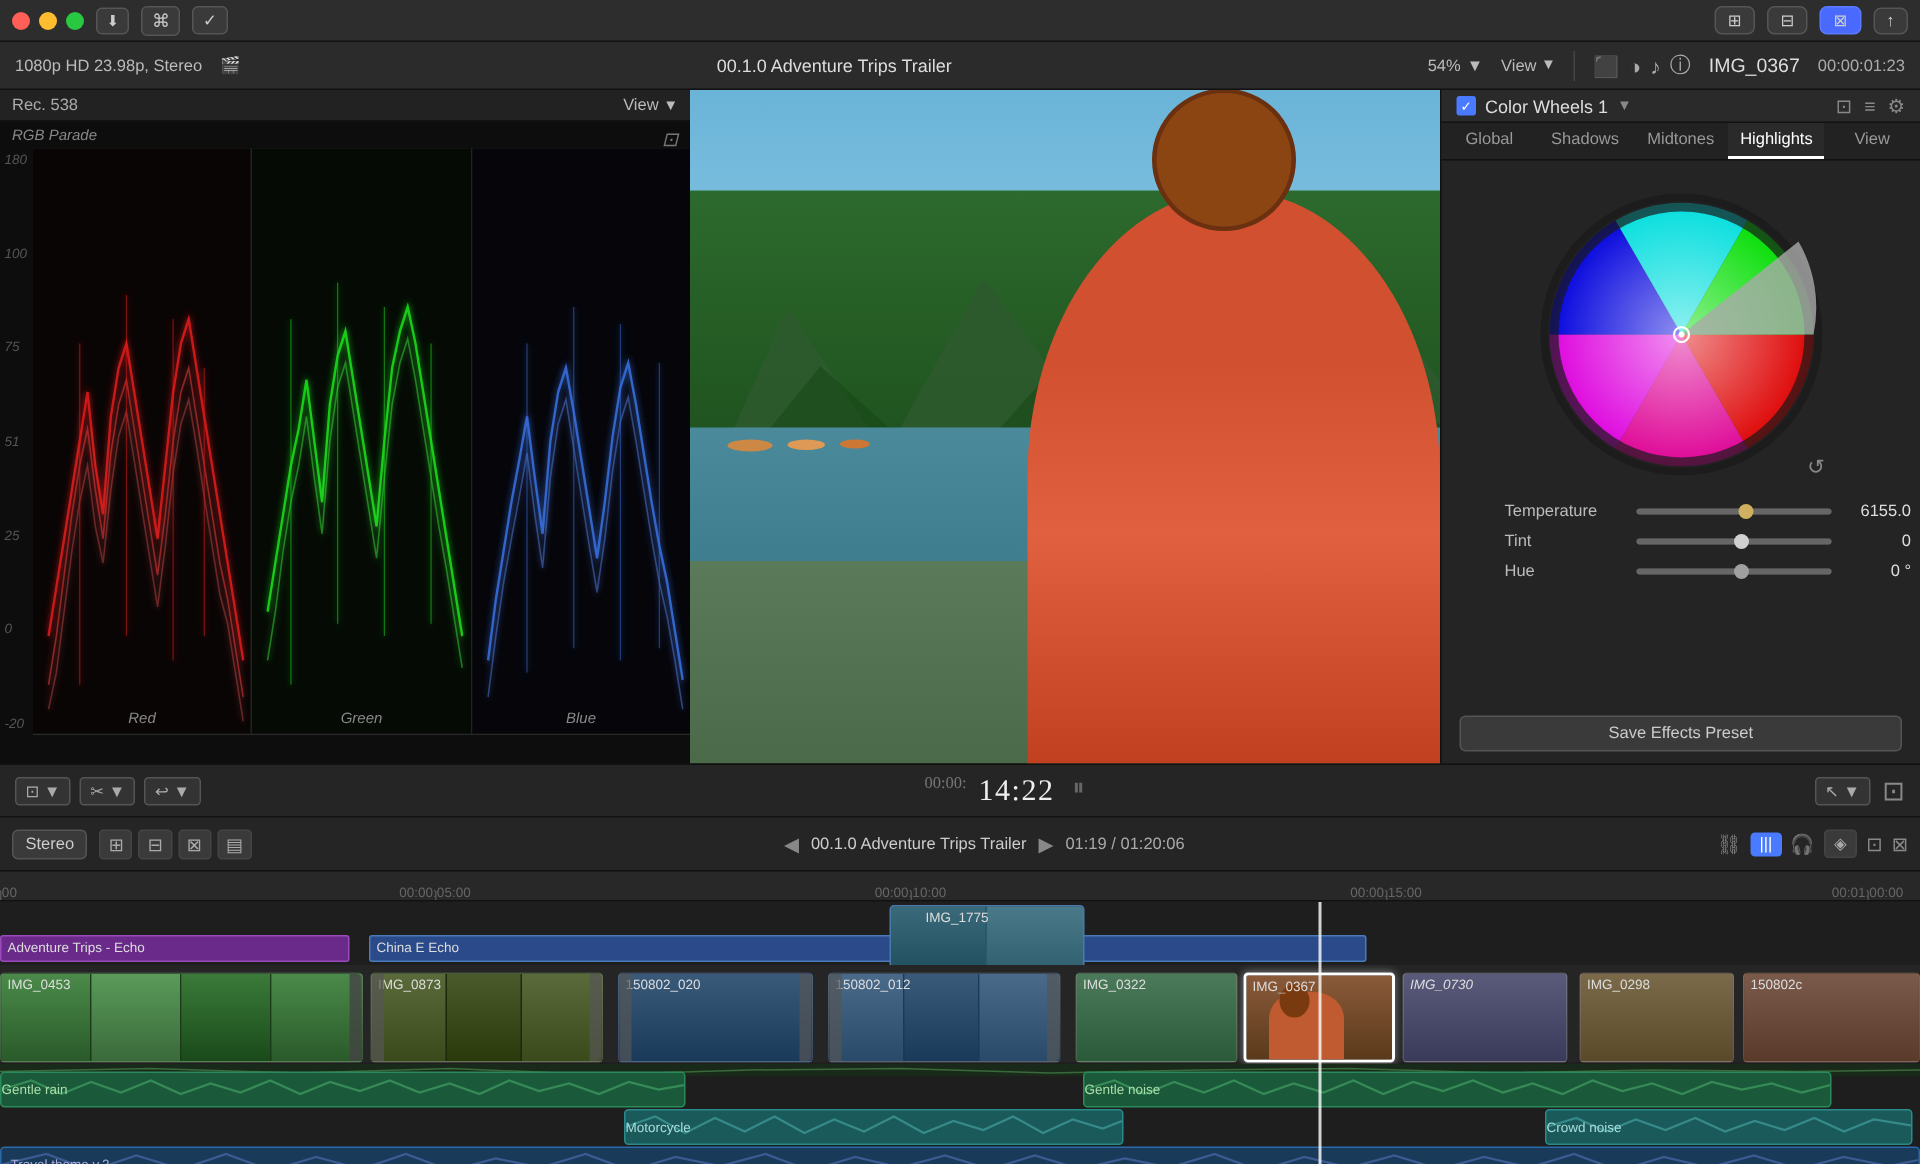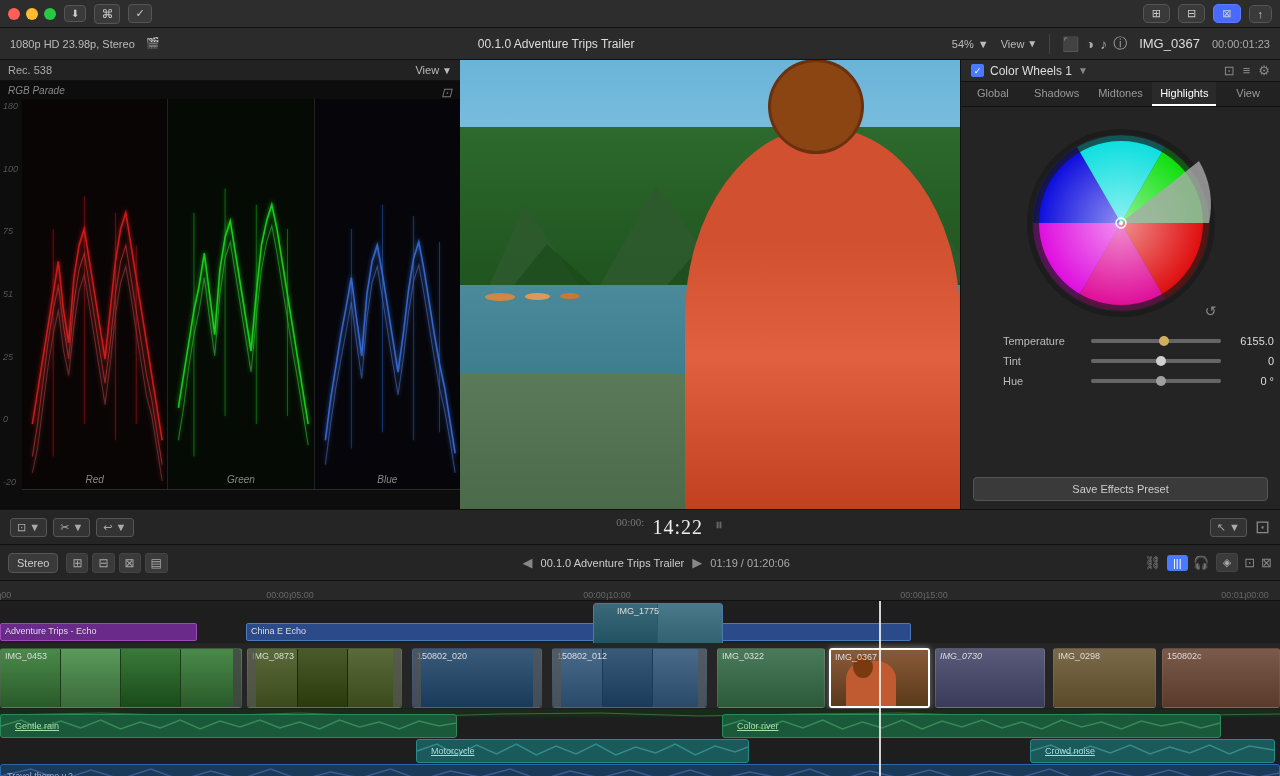--- a/index.html
+++ b/index.html
@@ -293,26 +293,25 @@
       border: 1px solid #2a6aaa;
     }
     .audio-waveform {
       width: 100%;
       height: 100%;
       position: relative;
     }
     .audio-label {
       position: absolute;
       top: 50%;
-      left: 14px;
+      left: 0;
       transform: translateY(-50%);
       font-size: 9px;
       color: #aaddaa;
       white-space: nowrap;
-      text-decoration: underline;
     }
     .audio-label-teal { color: #aadddd; }
 
     
     .story-clip {
       position: absolute;
       height: 18px;
       border-radius: 2px;
     }
     .story-purple { background: #6a2a8a; border: 1px solid #9a4aba; }
@@ -844,21 +843,21 @@
       <div class="ruler-line" style="left:607px;"></div>
       <div class="ruler-mark" style="left:924px;">00:00:15:00</div>
       <div class="ruler-line" style="left:924px;"></div>
       <div class="ruler-mark" style="left:1245px;">00:01:00:00</div>
       <div class="ruler-line" style="left:1245px;"></div>
     </div>
 
     <div class="tracks-area">
 
       <div class="story-row">
-        <div class="story-clip story-purple" style="left:0;width:197px;">
+        <div class="story-clip story-purple" style="left:0;width:233px;">
           <span style="position:absolute;left:4px;top:2px;font-size:9px;color:#ddd;white-space:nowrap;">Adventure Trips - Echo</span>
         </div>
         <div class="story-clip story-blue" style="left:246px;width:665px;">
           <span style="position:absolute;left:4px;top:2px;font-size:9px;color:#ddd;white-space:nowrap;">China E Echo</span>
         </div>
       </div>
 
       <div class="broll-clip" style="left:593px;width:130px;">
         <div style="display:flex;height:100%;overflow:hidden;">
           <div style="width:65px;height:100%;background:linear-gradient(180deg,#3a6a7a 0%,#1a4a5a 100%);border-right:1px solid #2a5a6a;"></div>
@@ -959,21 +958,21 @@
             </svg>
             <span class="audio-label">Gentle rain</span>
           </div>
         </div>
 
         <div class="audio-track audio-green" style="left:722px;width:499px;">
           <div class="audio-waveform">
             <svg viewBox="0 0 499 22" preserveAspectRatio="none" style="width:100%;height:100%;opacity:0.6;">
               <polyline points="0,11 20,5 40,14 60,6 80,13 100,5 120,14 140,7 160,13 180,5 200,14 220,6 240,12 260,5 280,13 300,7 320,14 340,5 360,12 380,7 400,14 420,6 440,11 460,7 480,13 499,8" stroke="#4aaa6a" stroke-width="1.5" fill="none"></polyline>
             </svg>
-            <span class="audio-label">Color river</span>
+            <span class="audio-label">Gentle noise</span>
           </div>
         </div>
       </div>
 
       <div class="audio-row-2">
 
         <div class="audio-track audio-teal" style="left:416px;width:333px;">
           <div class="audio-waveform">
             <svg viewBox="0 0 333 22" preserveAspectRatio="none" style="width:100%;height:100%;opacity:0.6;">
               <polyline points="0,11 20,4 40,15 60,5 80,14 100,4 120,15 140,6 160,14 180,4 200,15 220,7 240,13 260,4 280,15 300,6 320,12 333,7" stroke="#4aaaaa" stroke-width="1.5" fill="none"></polyline>

